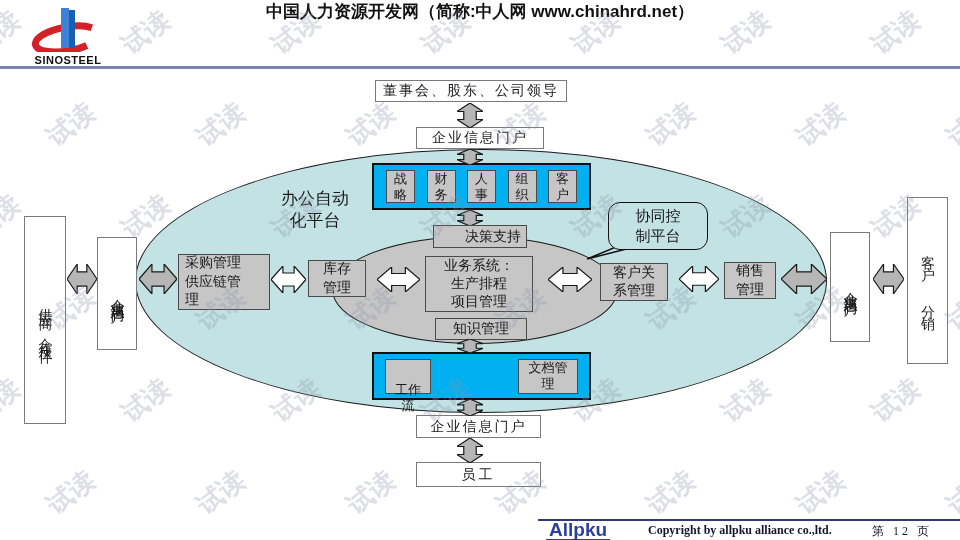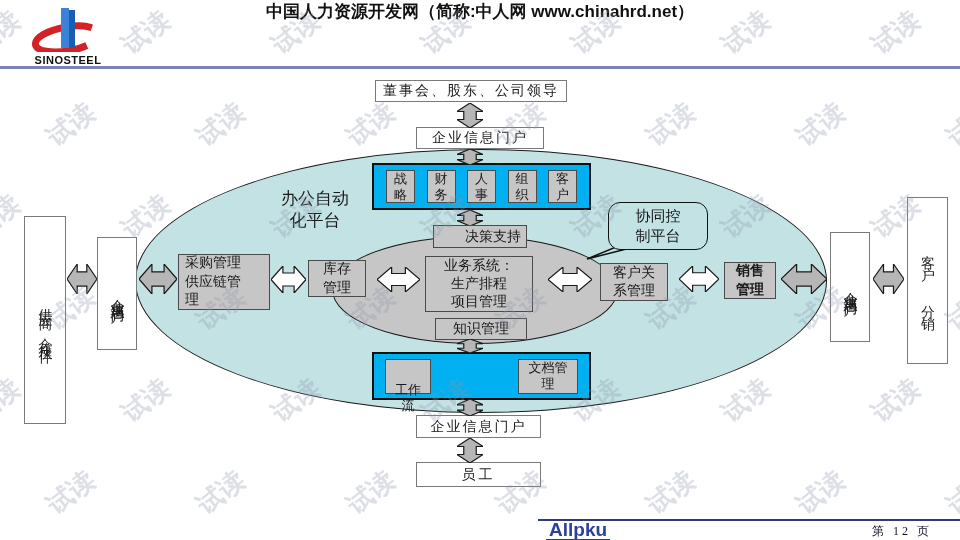--- a/index.html
+++ b/index.html
@@ -100,21 +100,21 @@
     <span class="wrap" style="width:30px;">库存管理</span>
   </div>
   <div class="abs gbox" style="left:425px;top:256px;width:108px;height:56px;">
     <span class="prelines">业务系统：
 生产排程
 项目管理</span>
   </div>
   <div class="abs gbox" style="left:600px;top:263px;width:68px;height:38px;">
     <span class="wrap" style="width:44px;">客户关系管理</span>
   </div>
-  <div class="abs gbox" style="left:724px;top:262px;width:52px;height:37px;font-weight:bold;">
+  <div class="abs gbox" style="left:724px;top:262px;width:52px;height:37px;">
     <span class="wrap" style="width:30px;">销售管理</span>
   </div>
 
   <div class="abs gbox" style="left:435px;top:318px;width:92px;height:22px;">知识管理</div>
 
   <div class="abs bluebox" style="left:372px;top:352px;width:219px;height:48px;padding:0 11px;" id="bottom-row">
       <div class="mini" style="width: 46px; height: 35px;">
         <span class="txt" style="width: 28px; margin-top: 44px;">工作流</span>
       </div>
       <div class="mini" style="width: 60px; height: 35px;">
@@ -125,20 +125,21 @@
   <div class="abs wbox" style="left:416px;top:415px;width:125px;height:23px;letter-spacing:2px;">企业信息门户</div>
   <div class="abs wbox" style="left:416px;top:462px;width:125px;height:25px;letter-spacing:3px;">员工</div>
 
   <div class="abs wbox vtext" style="left:24px;top:216px;width:42px;height:208px;letter-spacing:4px;">供应商、合作伙伴</div>
   <div class="abs wbox vtext" style="left:97px;top:237px;width:40px;height:113px;letter-spacing:2px;">企业信息门户</div>
   <div class="abs wbox vtext" style="left:830px;top:232px;width:40px;height:110px;letter-spacing:2px;">企业信息门户</div>
   <div class="abs wbox vtext" style="left:907px;top:197px;width:41px;height:167px;letter-spacing:12px;">客户、分销</div>
 
   <div class="abs footer-rule"></div>
   <div class="abs footer-logo">Allpku</div>
+  <div class="abs footer-copy">Copyright by  allpku alliance co.,ltd.</div>
   <div class="abs footer-page">第 12 页</div>
 
   <div class="abs" id="wm-layer">
       <span class="wm" style="left: -30px; top: 15px;">试读</span>
       <span class="wm" style="left: 120px; top: 15px;">试读</span>
       <span class="wm" style="left: 270px; top: 15px;">试读</span>
       <span class="wm" style="left: 420px; top: 15px;">试读</span>
       <span class="wm" style="left: 570px; top: 15px;">试读</span>
       <span class="wm" style="left: 720px; top: 15px;">试读</span>
       <span class="wm" style="left: 870px; top: 15px;">试读</span>

